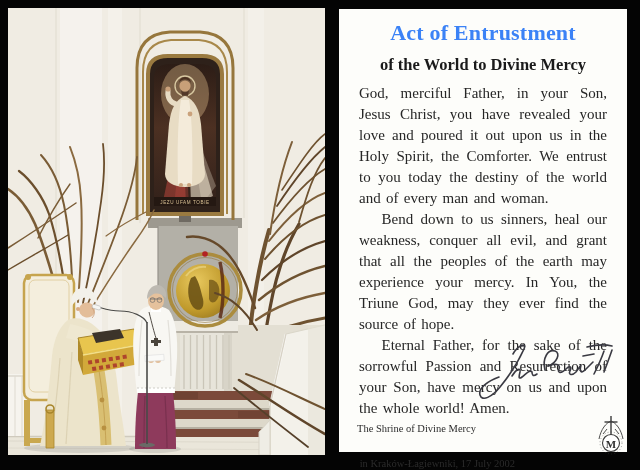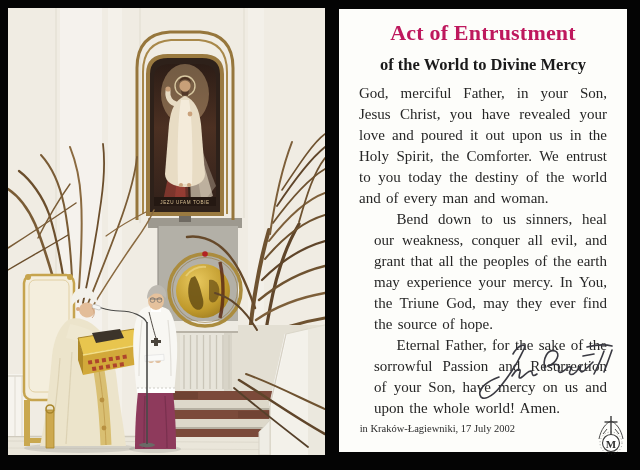--- a/index.html
+++ b/index.html
@@ -8,32 +8,32 @@
     background:#040404;
     font-family:"Liberation Serif", serif;
   }
   .photo-panel{position:absolute;left:8px;top:8px;width:317px;height:447px;}
   .card-panel{
     position:absolute;left:339px;top:9px;width:288px;height:443px;
     background:#fdfdfa;color:#232323;
   }
   .card-title{
     font-size:22px;line-height:25px;font-weight:bold;text-align:center;
-    margin:11px 10px 0;color:#be185d;letter-spacing:.2px;
+    margin:11px 10px 0;color:#3b82f6;letter-spacing:.2px;
   }
   .card-subtitle{
     font-size:16.5px;line-height:19px;font-weight:bold;text-align:center;
     margin:10px 10px 9px;color:#1a1a1a;
   }
   .prayer-body{margin:0 20px;}
   .prayer-body p{
     font-size:15px;line-height:21px;text-align:justify;margin:0;
     word-spacing:1.6px;color:#262626;
   }
-  .prayer-body p + p{text-indent:1.5em;margin-left:15px;}
+  .prayer-body p + p{text-indent:1.5em;}
   .signature-wrap{position:absolute;left:138px;top:325px;width:136px;height:72px;}
   .visually-hidden{position:absolute;width:1px;height:1px;overflow:hidden;clip:rect(0 0 0 0);white-space:nowrap;}
   .credits{
     position:absolute;left:18px;top:391px;font-size:10.5px;line-height:11.6px;
     color:#2b2b2b;white-space:pre-wrap;
   }
   .logo-wrap{position:absolute;left:254px;top:403px;width:36px;height:46px;}
 </style>
 </head>
 <body>
@@ -309,20 +309,21 @@
         <path d="M71,32 C78,29 84,30 82,35 C80,39 84,40 89,35 C93,31 95,33 93,37 C91,41 95,42 99,38 L104,31 C102,37 104,40 108,36 C111,33 114,30 116,28"></path>
         <path d="M106,22 L117,20"></path>
         <path d="M117,40 C121,32 125,23 127,17"></path>
         <path d="M127,38 C130,30 133,22 135,16"></path>
         <path d="M110,13 C118,11 127,10 135,12"></path>
       </g>
     </svg>
   </div>
 
   <div class="credits">
+    <div>The Shrine of Divine Mercy</div>
     <div> in Kraków-Łagiewniki, 17 July 2002</div>
     
     
   </div>
 
   <div class="logo-wrap">
     <svg viewBox="0 0 36 46" width="36" height="46" xmlns="http://www.w3.org/2000/svg">
       <g stroke="#3a3a3a" fill="none" stroke-width="0.9">
         <path d="M18,4 L18,24" stroke-width="1.4"></path>
         <path d="M11.5,10 L24.5,10" stroke-width="1.4"></path>

